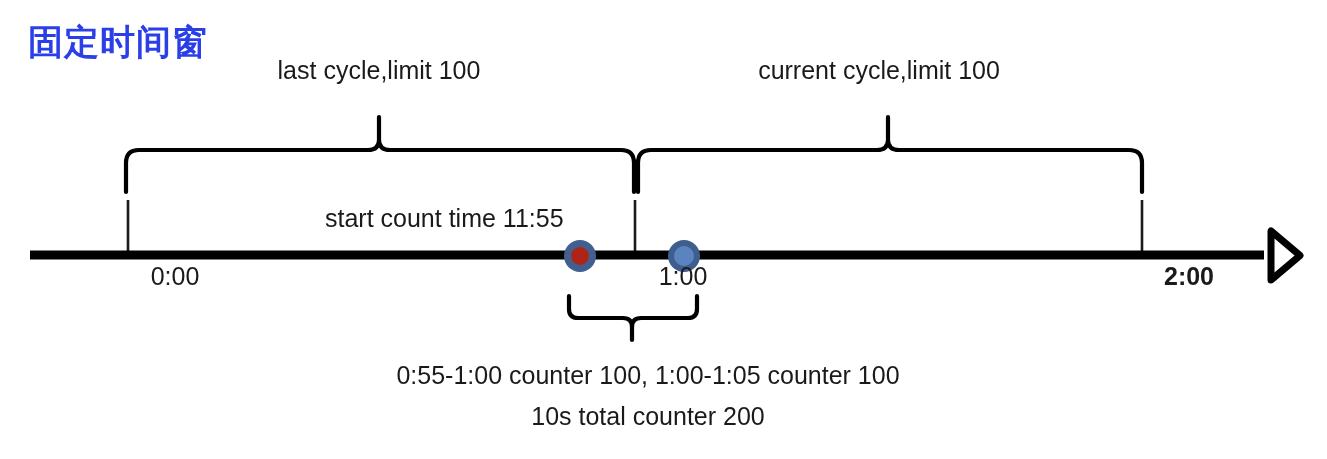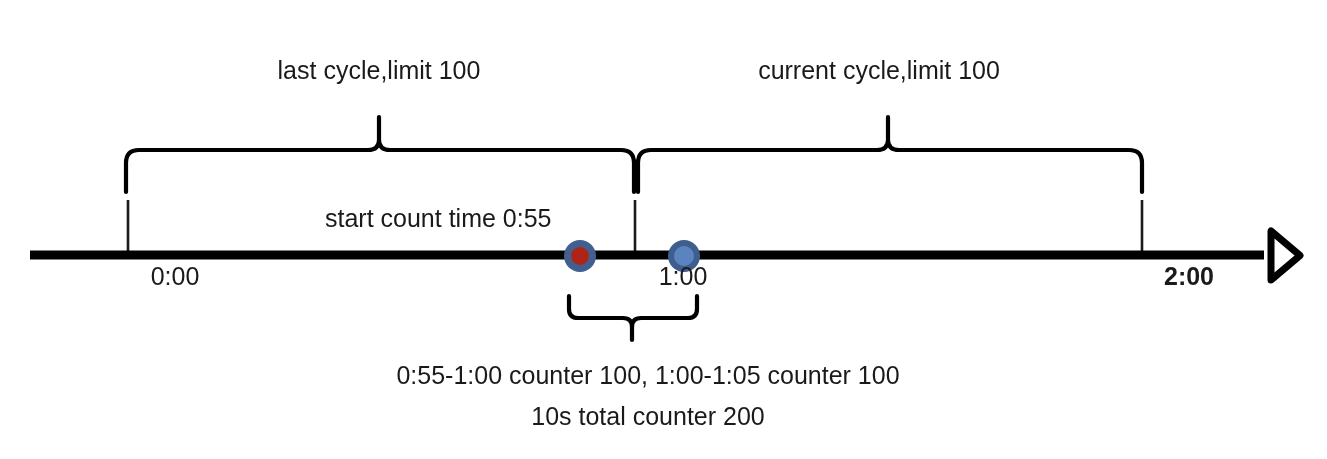--- a/index.html
+++ b/index.html
@@ -136,26 +136,27 @@
                Q 632,318 632,327
                L 632,340
                L 632,327
                Q 632,318 641,318
                L 688,318
                Q 697,318 697,309
                L 697,296" fill="none" stroke="#000000" stroke-width="4.2" stroke-linecap="round" stroke-linejoin="round"></path>
     </g>
   </svg>
 
+  <div class="lbl" id="title">固定时间窗</div>
 
   <div class="lbl brace-label" id="label-last-cycle">last cycle,limit 100</div>
 
   <div class="lbl brace-label" id="label-current-cycle">current cycle,limit 100</div>
 
-  <div class="lbl inline-label" id="label-start-count">start count time 0:55</div>
+  <div class="lbl inline-label" id="label-start-count">start count time 11:55</div>
 
 
   <div class="lbl tick-label" id="tick-label-0">0:00</div>
 
   <div class="lbl tick-label" id="tick-label-1">1:00</div>
 
   <div class="lbl tick-label" id="tick-label-2">2:00</div>
 
   <div class="lbl footer-line" id="footer-line-1">0:55-1:00 counter 100, 1:00-1:05 counter 100</div>
 

